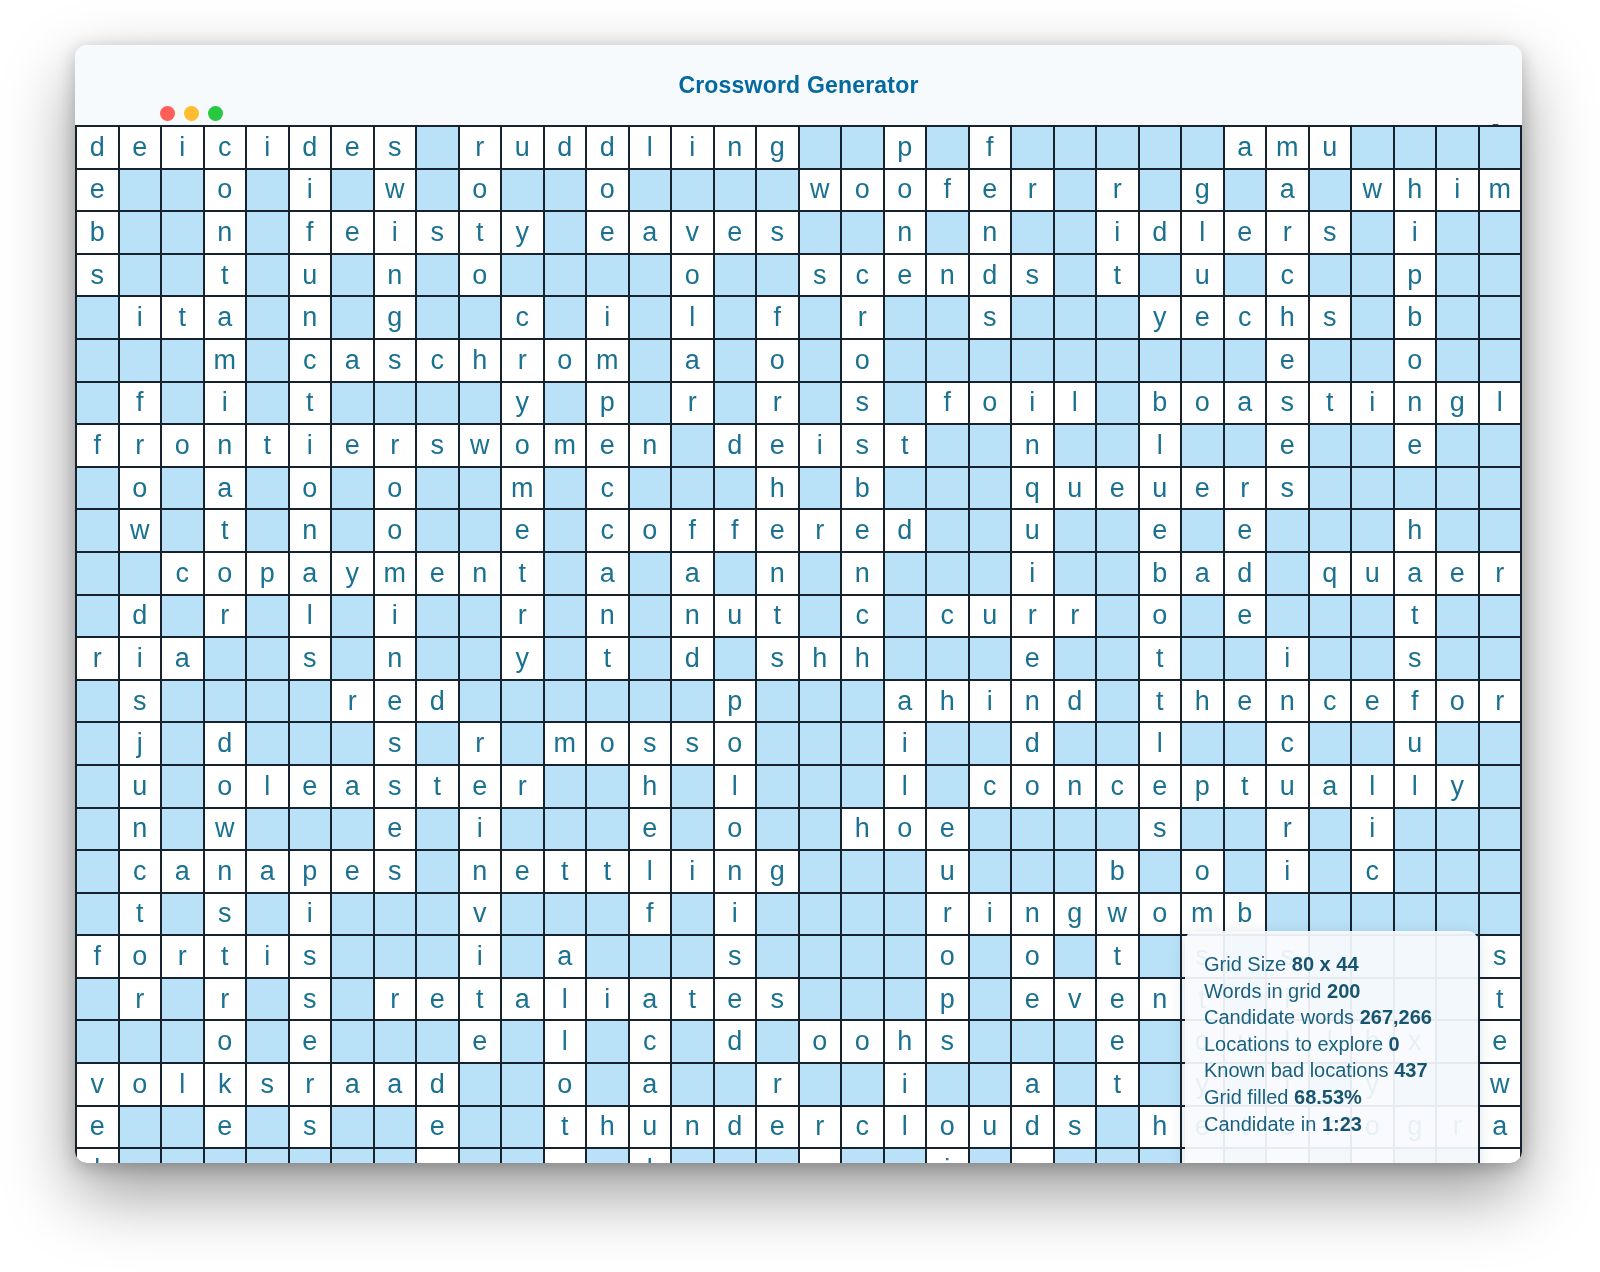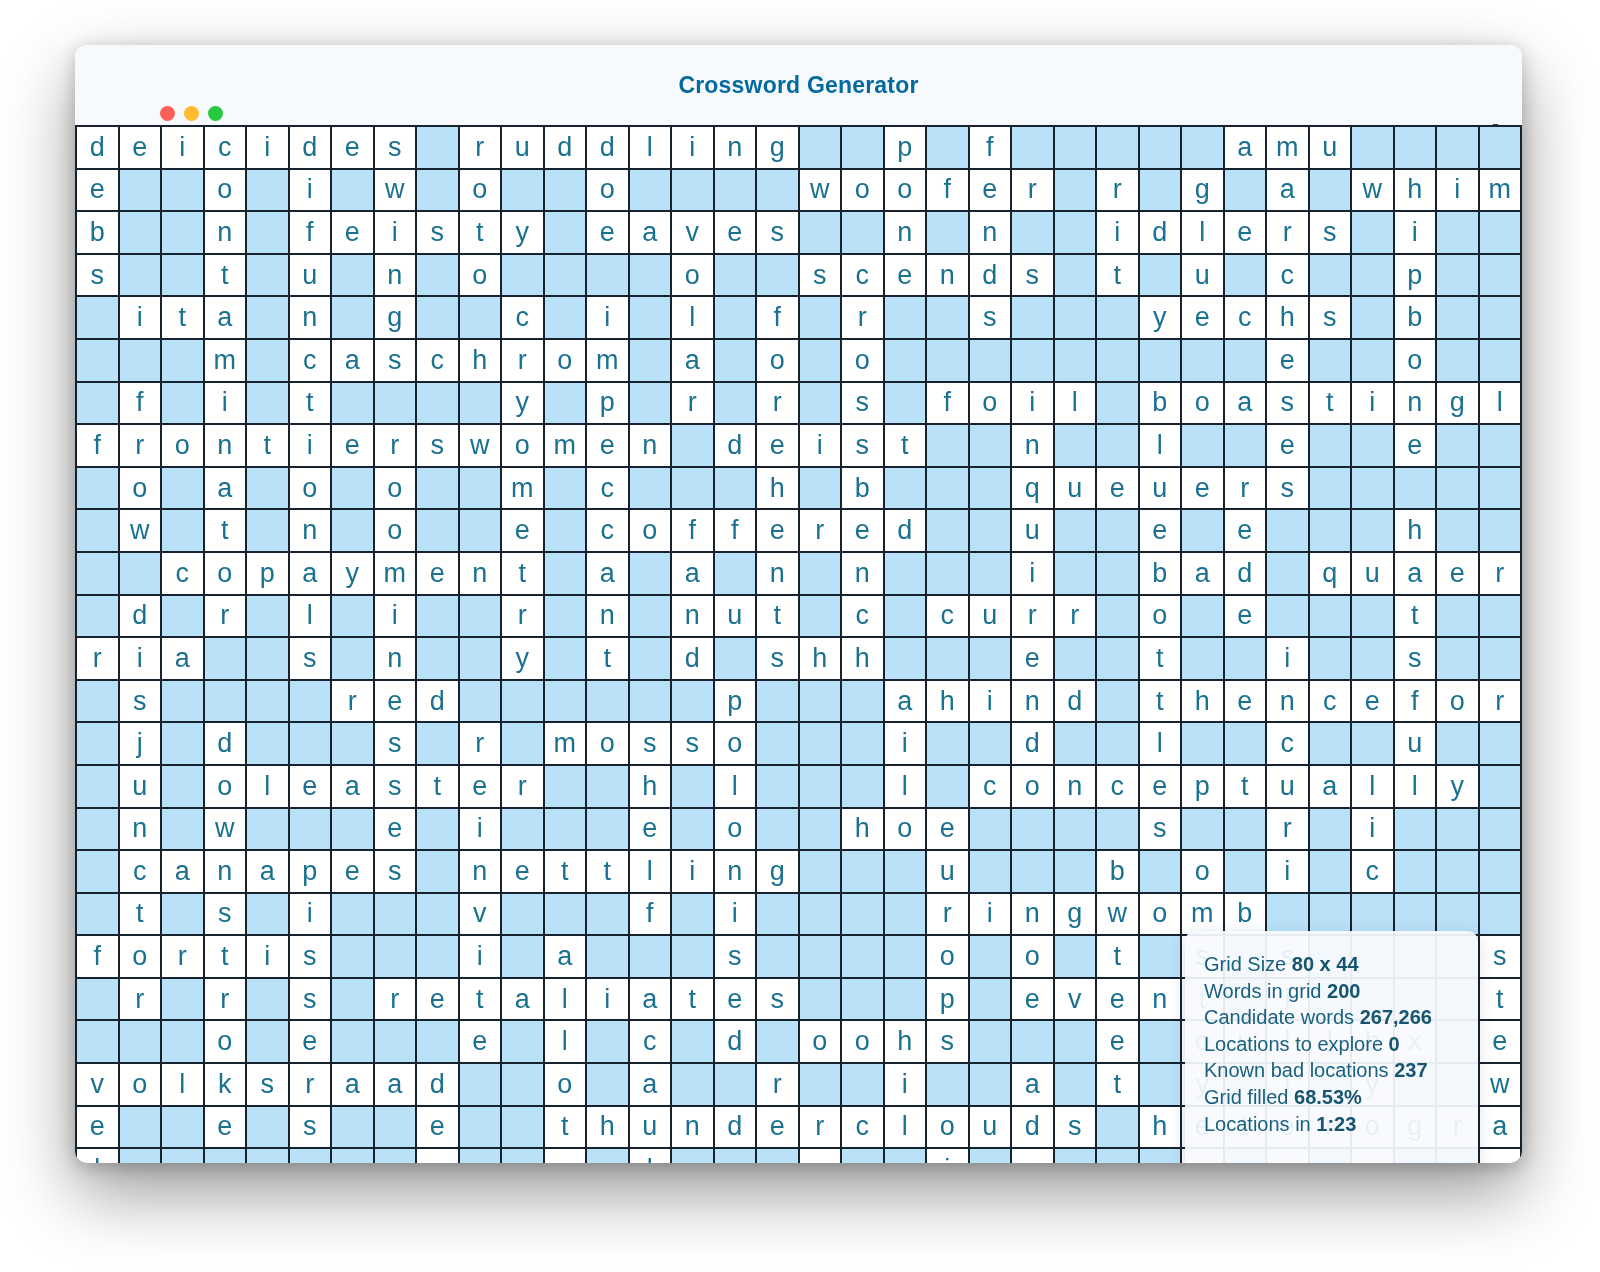--- a/index.html
+++ b/index.html
@@ -934,18 +934,18 @@
       <div class="cell b"></div>
       <div class="cell b"></div>
       <div class="cell">r</div>
     </div>
 
   <div class="statspanel" id="stats">
       <div class="statline"><span>Grid Size </span><span class="val">80 x 44</span></div>
       <div class="statline"><span>Words in grid </span><span class="val">200</span></div>
       <div class="statline"><span>Candidate words </span><span class="val">267,266</span></div>
       <div class="statline"><span>Locations to explore </span><span class="val">0</span></div>
-      <div class="statline"><span>Known bad locations </span><span class="val">237</span></div>
+      <div class="statline"><span>Known bad locations </span><span class="val">437</span></div>
       <div class="statline"><span>Grid filled </span><span class="val">68.53%</span></div>
-      <div class="statline"><span>Locations in </span><span class="val">1:23</span></div>
+      <div class="statline"><span>Candidate in </span><span class="val">1:23</span></div>
     </div>
 
 </div>
 
 </body></html>

